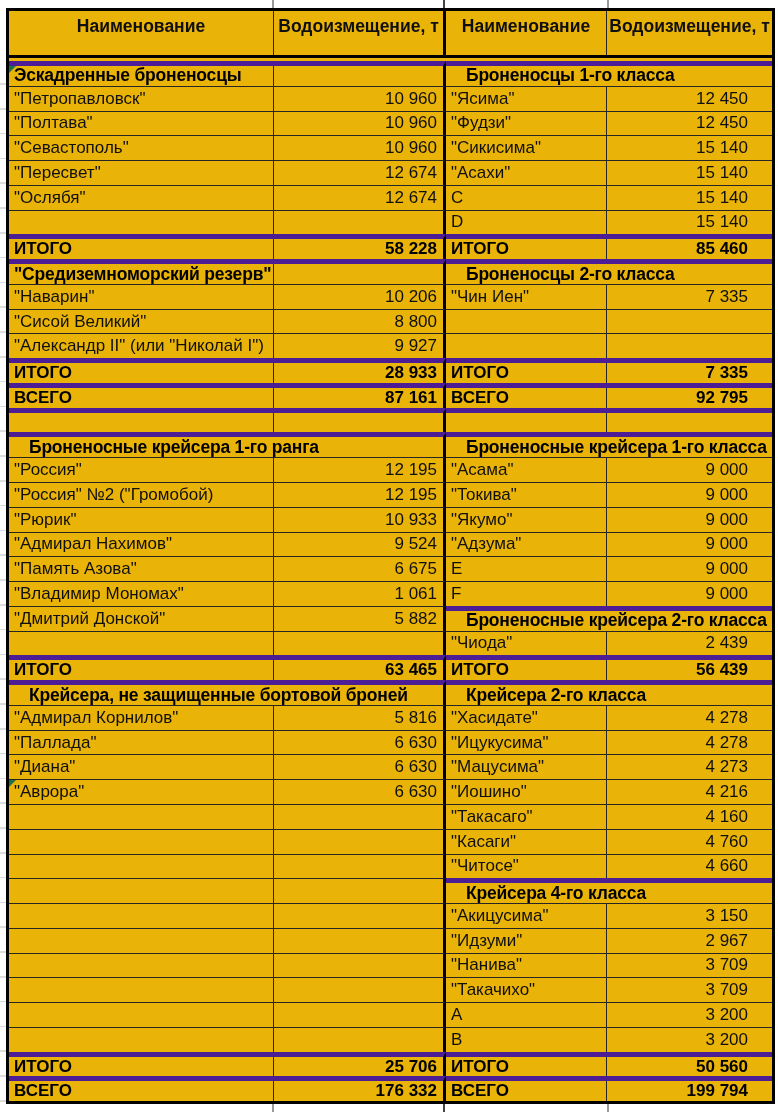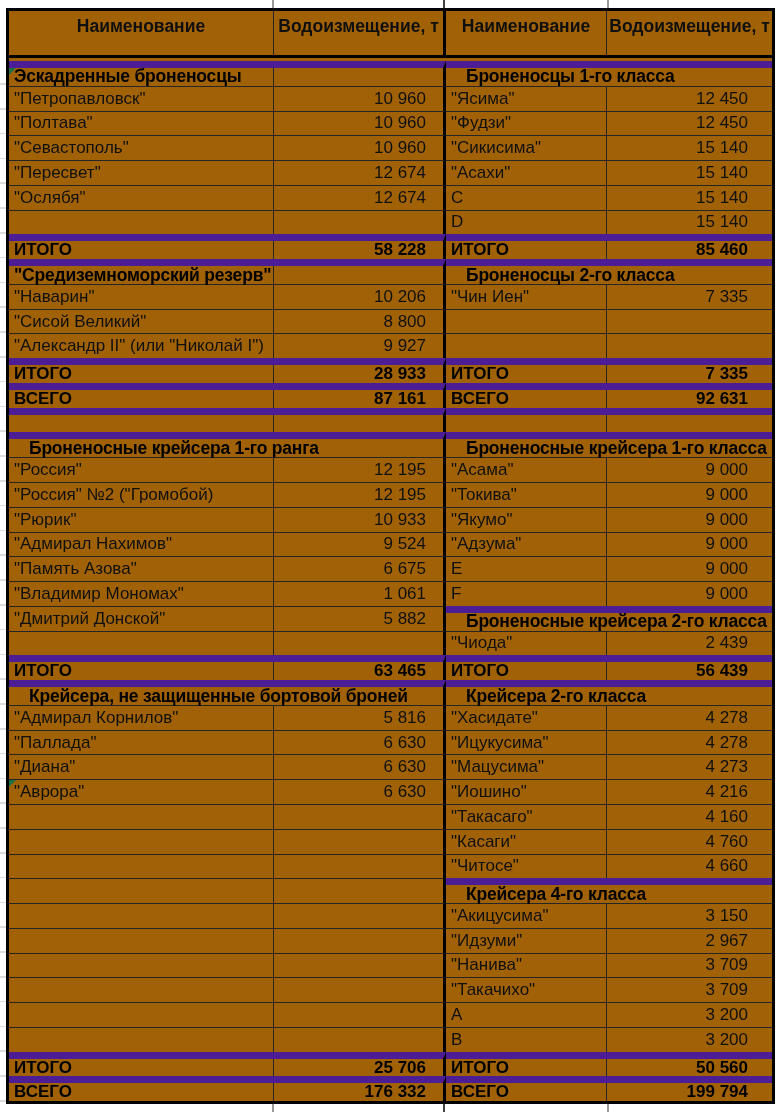--- a/index.html
+++ b/index.html
@@ -5,38 +5,38 @@
   html,body{margin:0;padding:0;}
   body{
     width:778px;height:1112px;position:relative;overflow:hidden;
     background:#ffffff;
     font-family:"Liberation Sans","DejaVu Sans",sans-serif;
     color:#0f0f0f;
   }
   
   #sheet{
     position:absolute;left:6px;top:8px;width:769px;height:1096px;
-    box-sizing:border-box;border:3px solid #000;background:#a16207;
+    box-sizing:border-box;border:3px solid #000;background:#eab308;
     display:flex;flex-direction:column;
   }
   .header-row{flex:none;height:44px;border-bottom:3px solid #000;display:flex;}
   .spacer{flex:none;height:3px;}
   #rows{flex:1;display:flex;flex-direction:column;min-height:0;}
   .row{flex:1 1 0;display:flex;min-height:0;}
   
   .half{display:flex;box-sizing:border-box;min-width:0;}
   .half-l{width:437px;border-right:3px solid #000;}
   .half-r{flex:1;}
   .top-thin{border-top:1.5px solid #262626;}
-  .top-thick{border-top:7px solid #4c1d95;text-align:center;}
+  .top-thick{border-top:5px solid #4c1d95;text-align:center;}
   .header-row .half{border-top:none;}
   
   .c{box-sizing:border-box;display:flex;align-items:center;white-space:nowrap;min-width:0;position:relative;}
   .c-name-l{width:265px;border-right:1.5px solid #262626;padding-left:5px;overflow:visible;}
-  .c-val-l{flex:1;justify-content:flex-end;padding-right:17px;}
+  .c-val-l{flex:1;justify-content:flex-end;padding-right:6px;}
   .c-name-r{width:161px;border-right:1.5px solid #262626;padding-left:5px;overflow:visible;}
   .c-val-r{flex:1;justify-content:flex-end;padding-right:24px;}
   .c-merged{flex:1;padding-left:20px;overflow:visible;}
   
   .f-dat{font-size:17px;color:#101010;}
   .f-tot{font-size:17px;font-weight:700;color:#000;}
   .f-sec{font-size:17.5px;font-weight:700;color:#000;letter-spacing:-0.2px;z-index:2;}
   .hc{font-size:17.5px;font-weight:700;justify-content:center;align-items:flex-start;padding-top:5px;}
   .hc-name-l{width:265px;border-right:1.5px solid #262626;}
   .hc-val-l{flex:1;}
@@ -205,21 +205,21 @@
           <div class="c c-val-r f-tot">7 335</div>
         </div>
       </div>
       <div class="row">
         <div class="half half-l top-thick">
           <div class="c c-name-l f-tot">ВСЕГО</div>
           <div class="c c-val-l f-tot">87 161</div>
         </div>
         <div class="half half-r top-thick">
           <div class="c c-name-r f-tot">ВСЕГО</div>
-          <div class="c c-val-r f-tot">92 631</div>
+          <div class="c c-val-r f-tot">92 795</div>
         </div>
       </div>
       <div class="row">
         <div class="half half-l top-thick">
           <div class="c c-name-l f-dat"></div>
           <div class="c c-val-l f-dat"></div>
         </div>
         <div class="half half-r top-thick">
           <div class="c c-name-r f-dat"></div>
           <div class="c c-val-r f-dat"></div>

